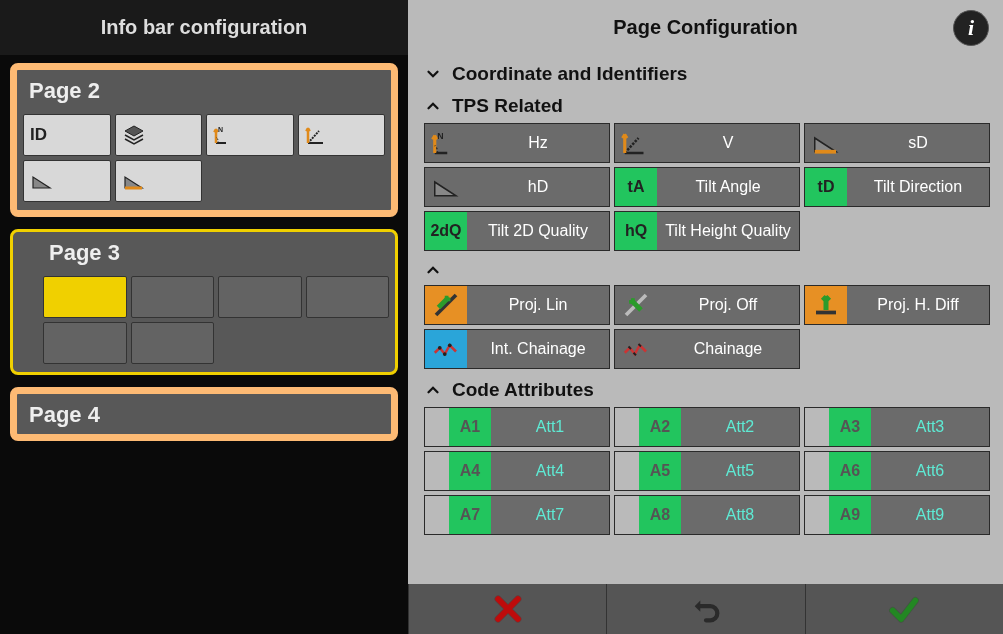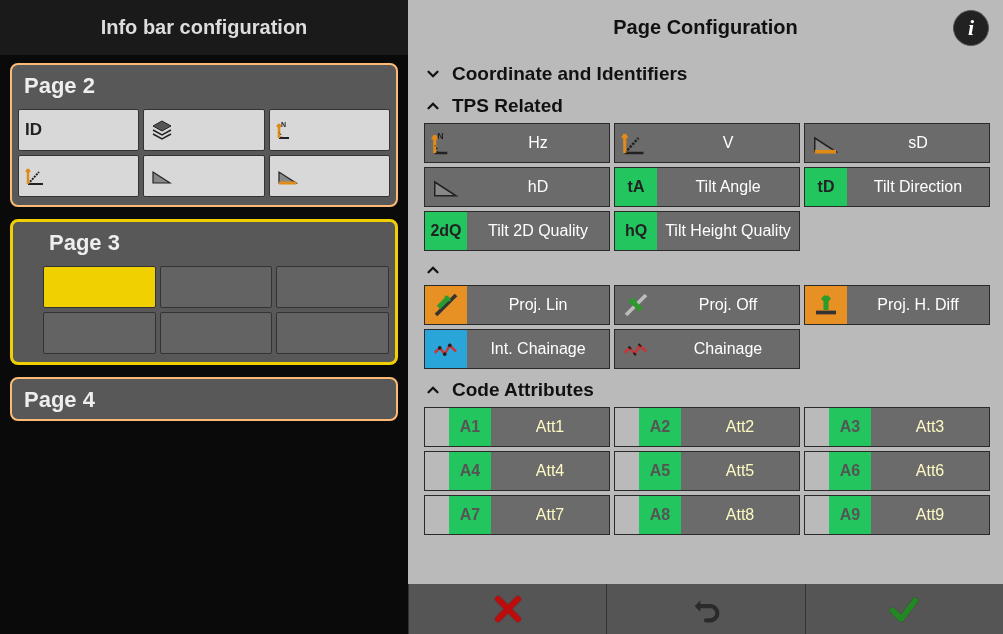--- a/index.html
+++ b/index.html
@@ -1,41 +1,41 @@
 <!DOCTYPE html>
 <html><head>
   <meta charset="utf-8">
   <style>
     * { box-sizing: border-box; margin: 0; padding: 0; font-family: Arial, Helvetica, sans-serif; }
     body { width: 1003px; height: 634px; background: #000; overflow: hidden; display: flex; flex-direction: column; }
     .main { display: flex; flex: 1; min-height: 0; }
     .left-panel { width: 408px; background: #0a0a0a; display: flex; flex-direction: column; }
     .left-header { height: 55px; background: #1a1a1a; color: #ddd; display: flex; align-items: center; justify-content: center; font-size: 20px; font-weight: bold; }
     .left-body { flex: 1; padding: 8px 10px; overflow: hidden; }
-    .page-card { border: 2px solid #fdba74; border-radius: 8px; margin-bottom: 12px; background: #585858; }
+    .page-card { border: 7px solid #fdba74; border-radius: 8px; margin-bottom: 12px; background: #585858; }
     .page-card.selected { border: 3px solid #f0d000; padding-left: 24px; }
     .page-title { color: #eee; font-size: 22px; font-weight: bold; padding: 8px 12px 6px; }
-    .page-grid { display: grid; grid-template-columns: 1fr 1fr 1fr; gap: 4px; padding: 4px 6px 8px; }
+    .page-grid { display: grid; grid-template-columns: 1fr 1fr 1fr 1fr; gap: 4px; padding: 4px 6px 8px; }
     .slot { background: #d8d8d8; height: 42px; border-radius: 2px; display: flex; align-items: center; padding: 0 6px; color: #222; font-weight: bold; font-size: 17px; border: 1px solid #333; }
     .slot.dark { background: #636363; }
     .slot.hl { background: #f0d000; }
     .slot .mini-icon { width: 24px; height: 24px; display: flex; align-items: center; justify-content: center; }
 
     .right-panel { flex: 1; background: #bababa; display: flex; flex-direction: column; min-width: 0; text-align: center; }
     .right-header { height: 55px; background: #bababa; color: #111; display: flex; align-items: center; justify-content: center; font-size: 20px; font-weight: bold; position: relative; }
     .info-btn { position: absolute; right: 14px; top: 10px; width: 36px; height: 36px; border-radius: 50%; background: #222; color: #fff; font-style: italic; font-family: Georgia, serif; font-size: 22px; display: flex; align-items: center; justify-content: center; border: 1px solid #555; cursor: pointer; }
     .right-body { flex: 1; padding: 4px 10px 4px 16px; overflow: hidden; }
     .section-header { display: flex; align-items: center; font-weight: bold; font-size: 19px; color: #111; padding: 4px 0 6px; gap: 10px; cursor: pointer; }
     .chevron { width: 18px; height: 18px; display: inline-block; }
     .tiles { display: flex; flex-wrap: wrap; gap: 4px; padding-left: 0; margin-bottom: 6px; }
     .tile { width: 186px; height: 40px; display: flex; border: 1px solid #2a2a2a; }
     .tile .ticon { width: 42px; background: #22c55e; display: flex; align-items: center; justify-content: center; font-weight: bold; color: #222; font-size: 16px; }
     .tile .ticon.darkic { background: #6b6b6b; }
     .tile .tlabel { flex: 1; background: #6b6b6b; color: #fff; display: flex; align-items: center; justify-content: center; font-weight: normal; font-size: 16px; }
-    .tile.faded .tlabel { color: #fef9c3; }
+    .tile.faded .tlabel { color: #5eead4; }
     .tile.faded .ticon { color: #555; margin-left: 24px; }
     .bottom-bar { height: 50px; background: #555; display: flex; }
     .bottom-left { width: 408px; background: #0a0a0a; }
     .bb-btn { flex: 1; display: flex; align-items: center; justify-content: center; border-left: 1px solid #333; cursor: pointer; }
     .bb-btn:first-of-type { border-left: none; }
     .svgicon { display: block; }
   </style>
 </head>
 <body>
 

